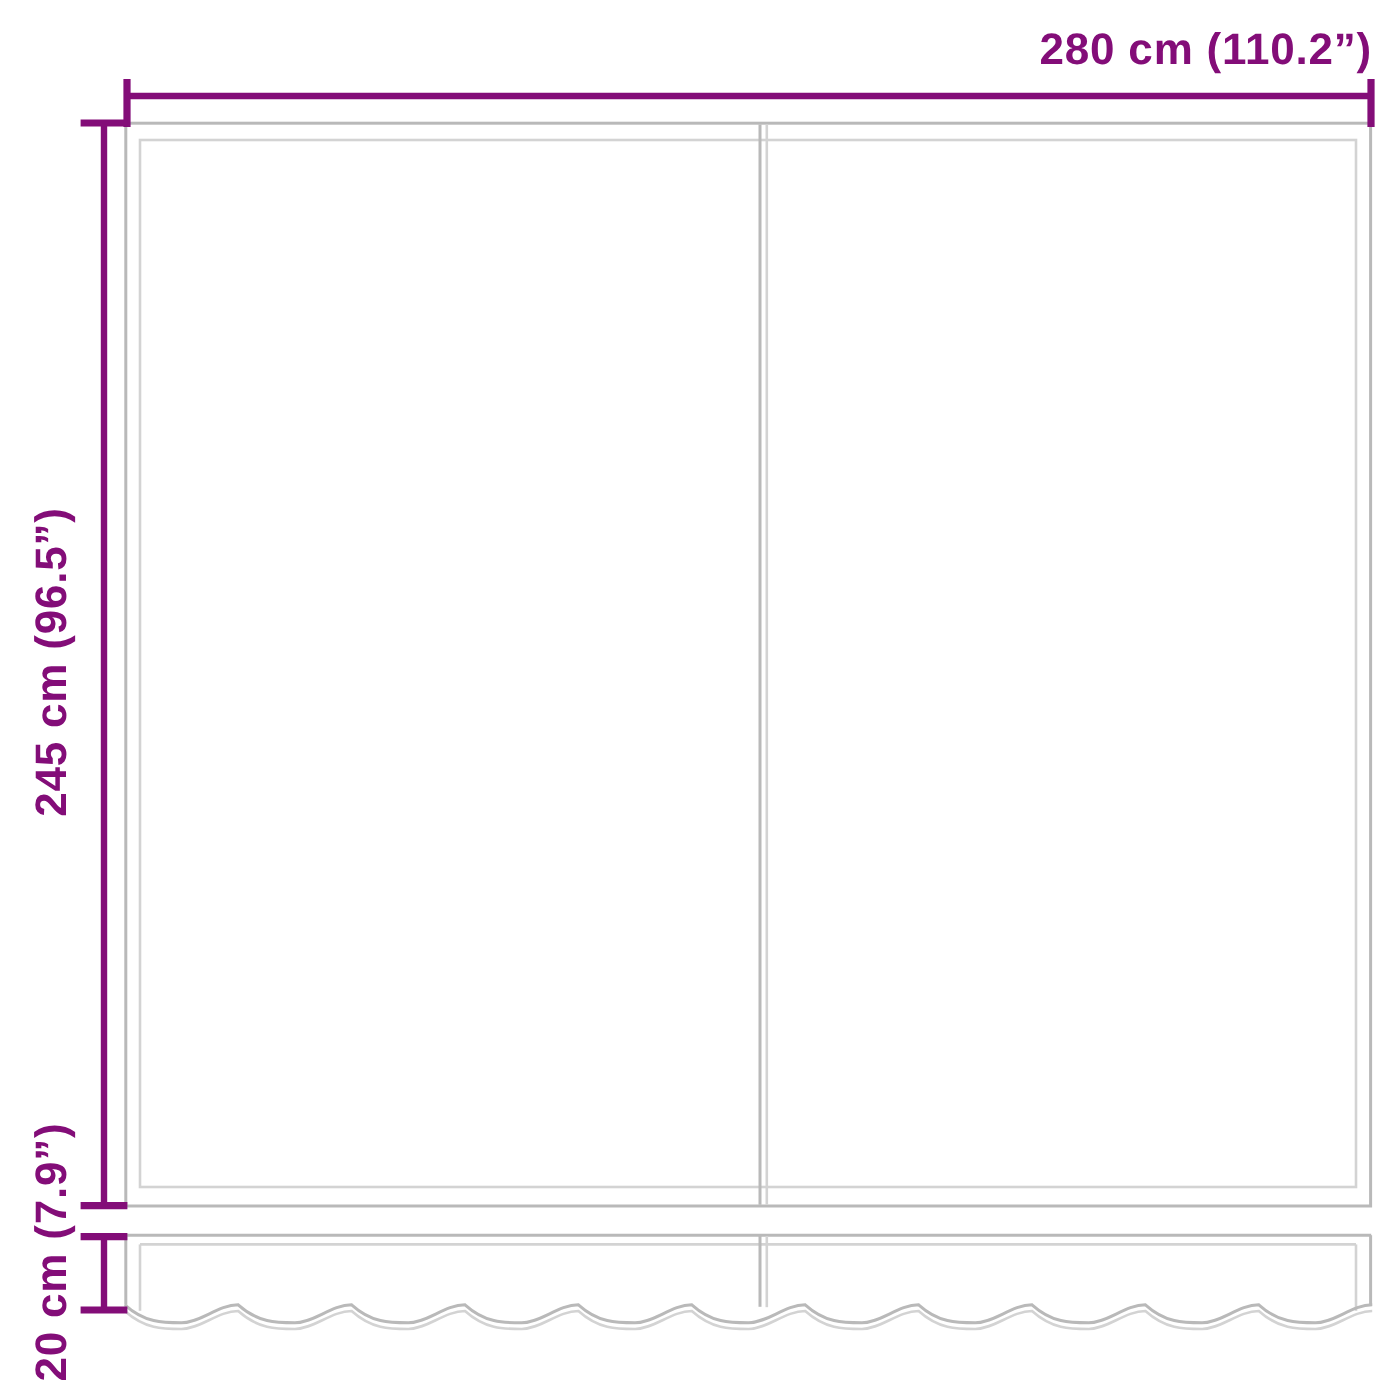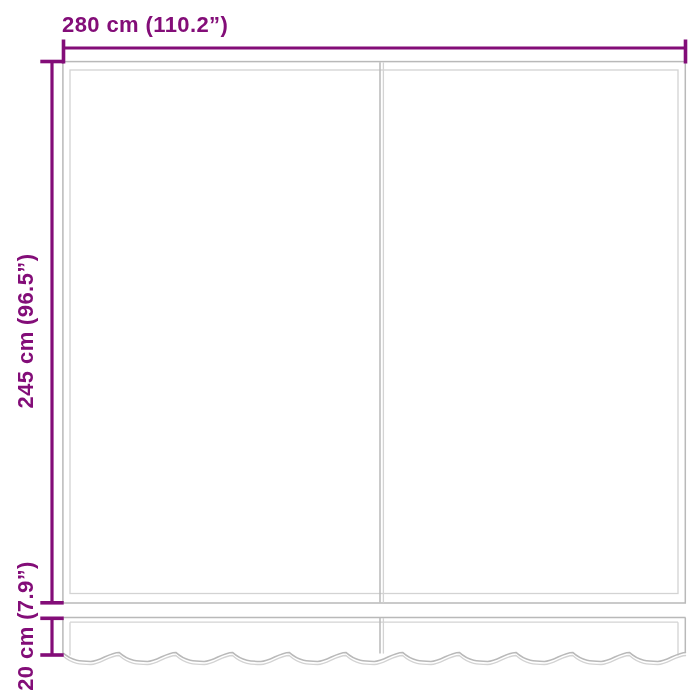--- a/index.html
+++ b/index.html
@@ -22,21 +22,21 @@
   .dim-label{
     position:absolute;
     color:var(--color-dimension,#830d78);
     font-weight:700;
     font-size:22px;
     letter-spacing:.4px;
     white-space:nowrap;
   }
   .dim-label.horizontal{
     left:62px;top:10px;width:624px;height:30px;
-    line-height:30px;text-align:left;
+    line-height:30px;text-align:right;
   }
   .dim-label.rot{
     transform:translate(-50%,-50%) rotate(-90deg);
   }
   #height-label{left:26px;top:331px;}
   #valance-label{left:26px;top:626px;}
 </style>
 </head>
 <body>
 

